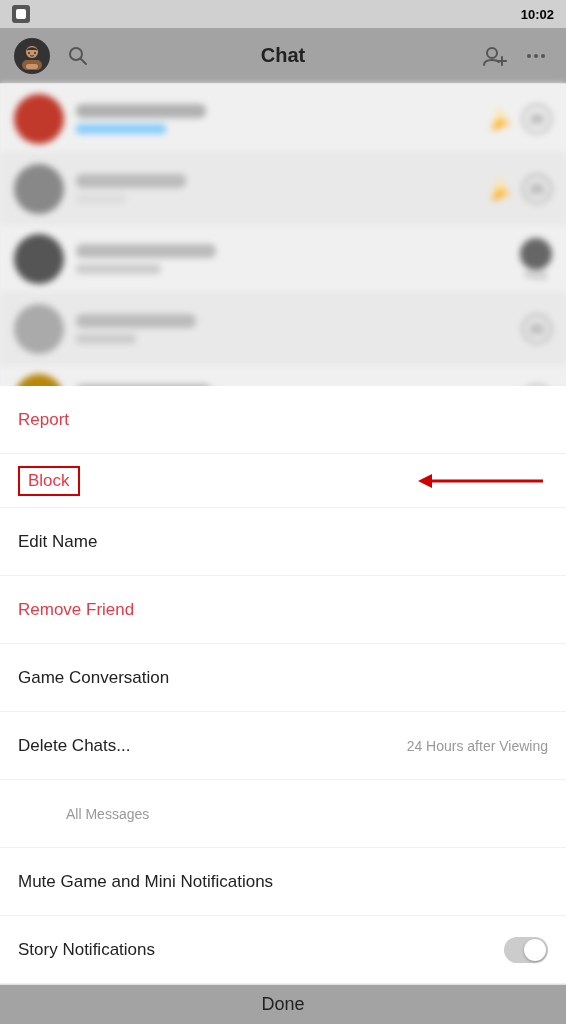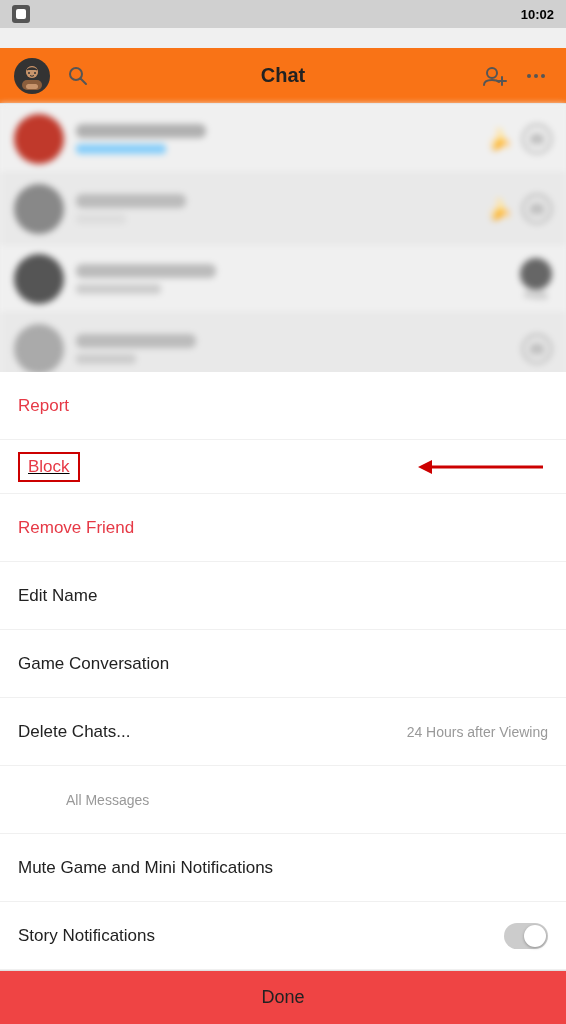--- a/index.html
+++ b/index.html
@@ -36,27 +36,26 @@
     }
     .status-time {
       font-size: 13px;
       font-weight: 700;
       color: #000000;
     }
 
     
     .header {
       height: 56px;
-      background: #f97316;
+      background: #a3a3a3;
       display: flex;
       align-items: center;
       justify-content: space-between;
       padding: 0 14px;
       border-bottom: 1px solid #ddd;
-      margin-top: 20px;
     }
     .header-left {
       display: flex;
       align-items: center;
       gap: 12px;
     }
     .avatar-small {
       width: 36px;
       height: 36px;
       border-radius: 50%;
@@ -220,21 +219,20 @@
 
     
     .menu-item-block {
       height: 54px;
       display: flex;
       align-items: center;
       justify-content: space-between;
       padding: 0 18px;
       border-bottom: 1px solid #f0f0f0;
       position: relative;
-      text-decoration: underline;
     }
     .block-border-box {
       border: 2px solid #cc0000;
       padding: 3px 8px;
       display: inline-block;
     }
 
     
     .toggle {
       width: 44px;
@@ -250,25 +248,25 @@
       background: #fff;
       border-radius: 50%;
       position: absolute;
       top: 2px;
       right: 2px;
       box-shadow: 0 1px 3px rgba(0,0,0,0.3);
     }
 
     
     .done-bar {
-      height: 54px;
+      height: 40px;
       display: flex;
       align-items: center;
       justify-content: center;
-      background: #ef4444;
+      background: #a3a3a3;
       border-top: 1px solid #e0e0e0;
     }
     .done-label {
       font-size: 18px;
       font-weight: 500;
       color: #222;
     }
 
     
     .arrow-svg {
@@ -461,25 +459,25 @@
       <svg width="130" height="28" viewBox="0 0 130 28" fill="none" class="arrow-svg">
 
         <line x1="125" y1="14" x2="10" y2="14" stroke="#cc0000" stroke-width="3"></line>
 
         <polygon points="0,14 14,7 14,21" fill="#cc0000"></polygon>
       </svg>
     </div>
   </div>
 
   <div class="menu-item">
+    <span class="menu-item-label">Edit Name</span>
+  </div>
+
+  <div class="menu-item">
     <span class="menu-item-label red">Remove Friend</span>
-  </div>
-
-  <div class="menu-item">
-    <span class="menu-item-label">Edit Name</span>
   </div>
 
   <div class="menu-item">
     <span class="menu-item-label">Game Conversation</span>
   </div>
 
   <div class="menu-item">
     <span class="menu-item-label">Delete Chats...</span>
     <span class="menu-item-value">24 Hours after Viewing</span>
   </div>

